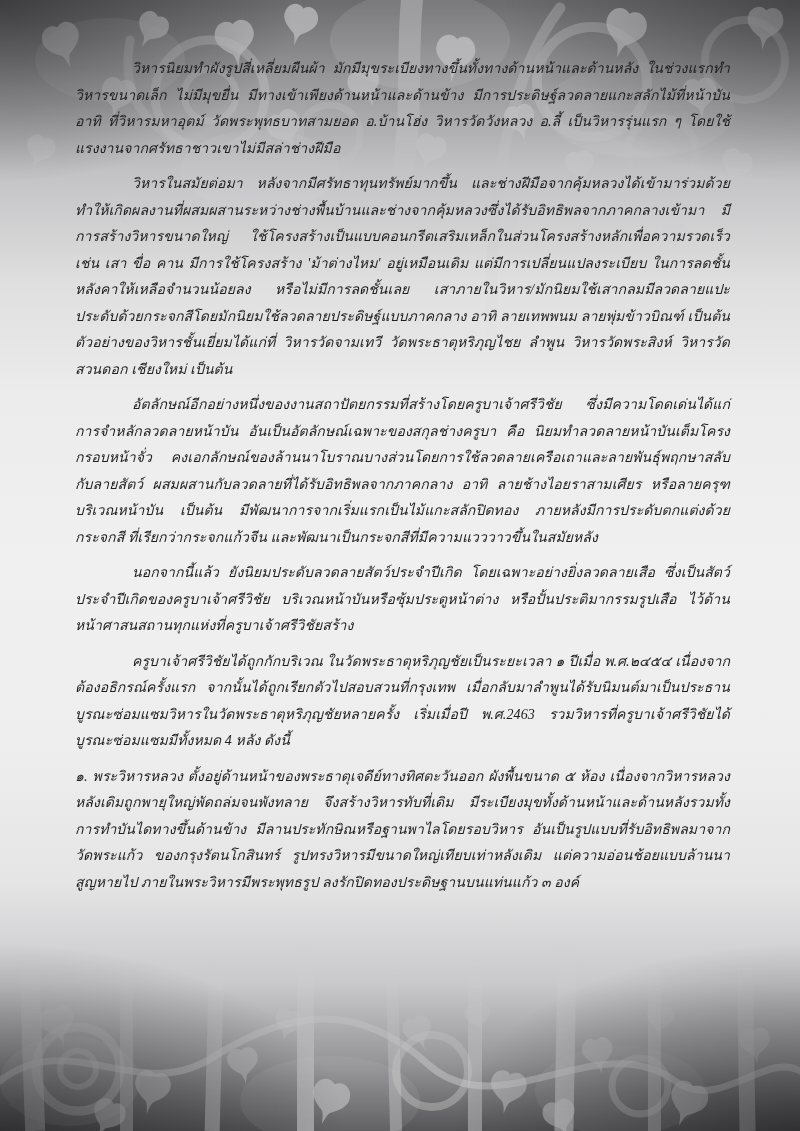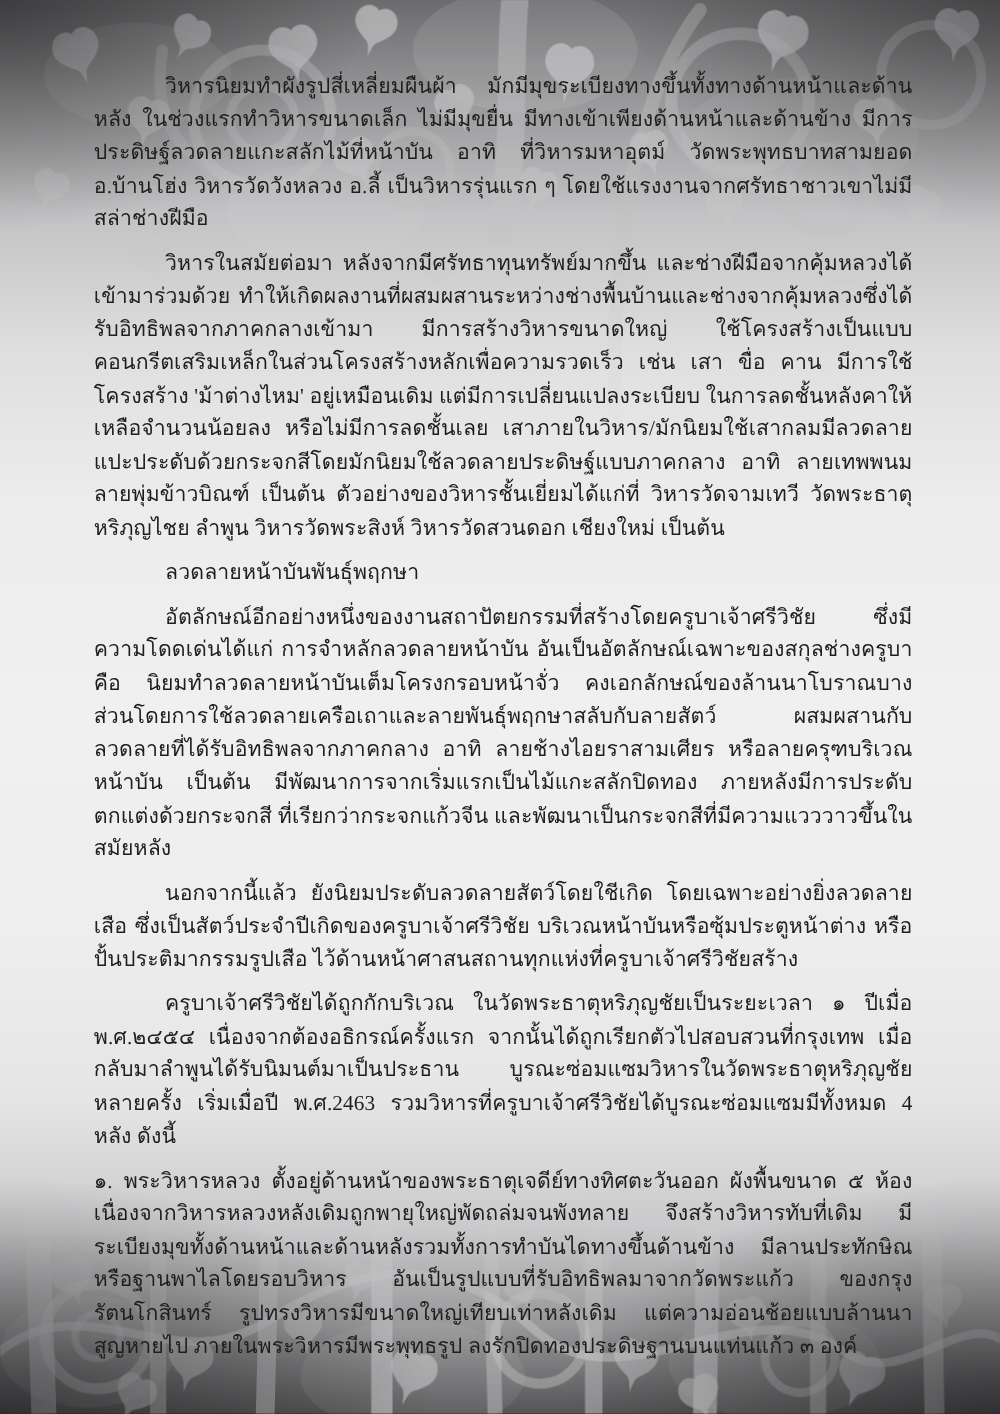--- a/index.html
+++ b/index.html
@@ -33,24 +33,25 @@
   .pattern{position:absolute;left:0;z-index:1;}
   .pattern-top{top:0;}
   .pattern-bottom{bottom:0;}
   .text-layer{
     position:absolute;z-index:4;
     left:75px;right:70px;top:56px;
     color:#1e1e1e;
   }
   .text-layer p{
     margin:0 0 9px 0;
-    font-size:17px;
+    font-size:14px;
     line-height:26.5px;
     text-align:justify;
     letter-spacing:0.1px;
+    font-style:italic;
   }
   .indent{text-indent:57px;}
   .heading{text-indent:57px;}
   .list-item{margin:0 0 0 0 !important;}
 </style>
 </head>
 <body>
 
 <div class="page">
 
@@ -164,21 +165,20 @@
         <use href="#leafB" transform="translate(560,185) rotate(-18) scale(0.95)" opacity="0.55"></use>
       </g>
     </g>
   </svg>
 
   <div class="vignette"></div>
 
   <div class="text-layer">
     <p class="indent">วิหารนิยมทำผังรูปสี่เหลี่ยมผืนผ้า มักมีมุขระเบียงทางขึ้นทั้งทางด้านหน้าและด้านหลัง ในช่วงแรกทำวิหารขนาดเล็ก  ไม่มีมุขยื่น มีทางเข้าเพียงด้านหน้าและด้านข้าง มีการประดิษฐ์ลวดลายแกะสลักไม้ที่หน้าบัน อาทิ ที่วิหารมหาอุตม์ วัดพระพุทธบาทสามยอด อ.บ้านโฮ่ง วิหารวัดวังหลวง อ.ลี้ เป็นวิหารรุ่นแรก ๆ โดยใช้แรงงานจากศรัทธาชาวเขาไม่มีสล่าช่างฝีมือ</p>
     <p class="indent">วิหารในสมัยต่อมา หลังจากมีศรัทธาทุนทรัพย์มากขึ้น และช่างฝีมือจากคุ้มหลวงได้เข้ามาร่วมด้วย ทำให้เกิดผลงานที่ผสมผสานระหว่างช่างพื้นบ้านและช่างจากคุ้มหลวงซึ่งได้รับอิทธิพลจากภาคกลางเข้ามา มีการสร้างวิหารขนาดใหญ่  ใช้โครงสร้างเป็นแบบคอนกรีตเสริมเหล็กในส่วนโครงสร้างหลักเพื่อความรวดเร็ว เช่น เสา ขื่อ คาน มีการใช้โครงสร้าง 'ม้าต่างไหม' อยู่เหมือนเดิม แต่มีการเปลี่ยนแปลงระเบียบ ในการลดชั้นหลังคาให้เหลือจำนวนน้อยลง หรือไม่มีการลดชั้นเลย เสาภายในวิหาร/มักนิยมใช้เสากลมมีลวดลายแปะประดับด้วยกระจกสีโดยมักนิยมใช้ลวดลายประดิษฐ์แบบภาคกลาง อาทิ  ลายเทพพนม ลายพุ่มข้าวบิณฑ์  เป็นต้น  ตัวอย่างของวิหารชั้นเยี่ยมได้แก่ที่ วิหารวัดจามเทวี  วัดพระธาตุหริภุญไชย ลำพูน  วิหารวัดพระสิงห์ วิหารวัดสวนดอก เชียงใหม่ เป็นต้น</p>
-    <p class="heading">ลวดลายหน้าบันพันธุ์พฤกษา</p>
     <p class="indent">อัตลักษณ์อีกอย่างหนึ่งของงานสถาปัตยกรรมที่สร้างโดยครูบาเจ้าศรีวิชัย ซึ่งมีความโดดเด่นได้แก่ การจำหลักลวดลายหน้าบัน อันเป็นอัตลักษณ์เฉพาะของสกุลช่างครูบา คือ นิยมทำลวดลายหน้าบันเต็มโครงกรอบหน้าจั่ว คงเอกลักษณ์ของล้านนาโบราณบางส่วนโดยการใช้ลวดลายเครือเถาและลายพันธุ์พฤกษาสลับกับลายสัตว์ ผสมผสานกับลวดลายที่ได้รับอิทธิพลจากภาคกลาง อาทิ ลายช้างไอยราสามเศียร หรือลายครุฑบริเวณหน้าบัน เป็นต้น มีพัฒนาการจากเริ่มแรกเป็นไม้แกะสลักปิดทอง ภายหลังมีการประดับตกแต่งด้วยกระจกสี ที่เรียกว่ากระจกแก้วจีน  และพัฒนาเป็นกระจกสีที่มีความแวววาวขึ้นในสมัยหลัง</p>
-    <p class="indent">นอกจากนี้แล้ว ยังนิยมประดับลวดลายสัตว์โดยใชีเกิด โดยเฉพาะอย่างยิ่งลวดลายเสือ ซึ่งเป็นสัตว์ประจำปีเกิดของครูบาเจ้าศรีวิชัย บริเวณหน้าบันหรือซุ้มประตูหน้าต่าง หรือปั้นประติมากรรมรูปเสือ ไว้ด้านหน้าศาสนสถานทุกแห่งที่ครูบาเจ้าศรีวิชัยสร้าง</p>
+    <p class="indent">นอกจากนี้แล้ว ยังนิยมประดับลวดลายสัตว์ประจำปีเกิด โดยเฉพาะอย่างยิ่งลวดลายเสือ ซึ่งเป็นสัตว์ประจำปีเกิดของครูบาเจ้าศรีวิชัย บริเวณหน้าบันหรือซุ้มประตูหน้าต่าง หรือปั้นประติมากรรมรูปเสือ ไว้ด้านหน้าศาสนสถานทุกแห่งที่ครูบาเจ้าศรีวิชัยสร้าง</p>
     <p class="indent">ครูบาเจ้าศรีวิชัยได้ถูกกักบริเวณ ในวัดพระธาตุหริภุญชัยเป็นระยะเวลา ๑ ปีเมื่อ พ.ศ.๒๔๕๔ เนื่องจากต้องอธิกรณ์ครั้งแรก จากนั้นได้ถูกเรียกตัวไปสอบสวนที่กรุงเทพ  เมื่อกลับมาลำพูนได้รับนิมนต์มาเป็นประธาน บูรณะซ่อมแซมวิหารในวัดพระธาตุหริภุญชัยหลายครั้ง เริ่มเมื่อปี พ.ศ.2463 รวมวิหารที่ครูบาเจ้าศรีวิชัยได้บูรณะซ่อมแซมมีทั้งหมด 4 หลัง ดังนี้</p>
     <p class="list-item">๑. พระวิหารหลวง ตั้งอยู่ด้านหน้าของพระธาตุเจดีย์ทางทิศตะวันออก ผังพื้นขนาด ๕ ห้อง เนื่องจากวิหารหลวงหลังเดิมถูกพายุใหญ่พัดถล่มจนพังทลาย จึงสร้างวิหารทับที่เดิม มีระเบียงมุขทั้งด้านหน้าและด้านหลังรวมทั้งการทำบันไดทางขึ้นด้านข้าง มีลานประทักษิณหรือฐานพาไลโดยรอบวิหาร อันเป็นรูปแบบที่รับอิทธิพลมาจากวัดพระแก้ว ของกรุงรัตนโกสินทร์ รูปทรงวิหารมีขนาดใหญ่เทียบเท่าหลังเดิม แต่ความอ่อนช้อยแบบล้านนาสูญหายไป ภายในพระวิหารมีพระพุทธรูป ลงรักปิดทองประดิษฐานบนแท่นแก้ว ๓ องค์</p>
 
   </div>
 
 </div>
 
 </body></html>

